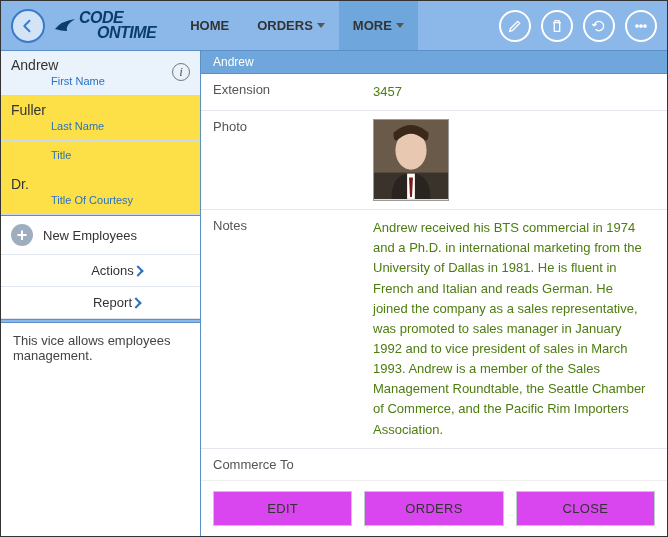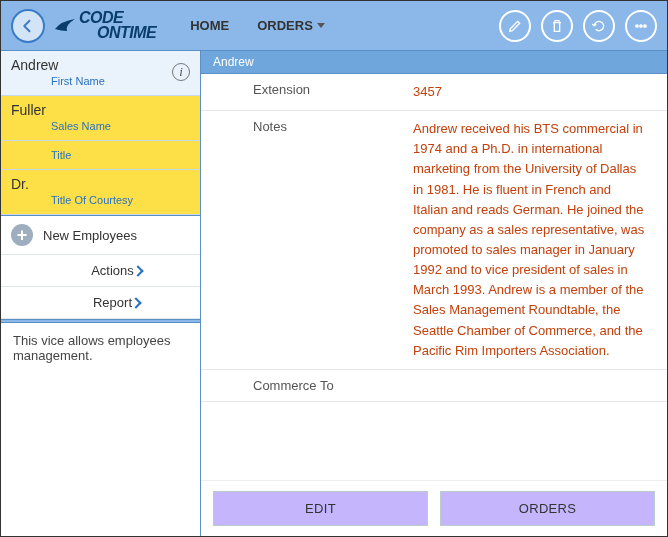--- a/index.html
+++ b/index.html
@@ -31,26 +31,26 @@
   .side-action { padding:8px 10px; display:flex; align-items:center; cursor:pointer; border-bottom:1px solid #e0e6ee;}
   .side-action.indent { padding-left: 42px; justify-content:center;}
   .plus-circle { width:22px; height:22px; border-radius:50%; background:#9faebf; color:#fff; display:flex; align-items:center; justify-content:center; font-size:18px; font-weight:bold; margin-right:10px; line-height:1;}
   .chev { width:8px; height:8px; border-right:2px solid #2a72c0; border-top:2px solid #2a72c0; transform:rotate(45deg); }
   .side-blue-bottom { height:4px; background:#8bb8e8; border-top:1px solid #5a8fc7; border-bottom:1px solid #5a8fc7;}
   .side-note { padding:10px 12px; font-size:13px; color:#444; }
   .main { flex:1; display:flex; flex-direction:column; overflow:hidden; }
   .crumb { background:#6fa6dc; color:#fff; padding:4px 12px; font-size:12px; border-bottom:1px solid #5a8fc7;}
   .content { flex:1; overflow-y:auto; padding-bottom: 8px;}
   .row { display:flex; padding:8px 12px; border-bottom:1px solid #e4e8ee; align-items:flex-start;}
-  .row .label { width: 160px; color:#555; font-size:13px; flex-shrink:0;margin-left:40px;}
-  .row .value { flex:1; color:#c2410c; font-size:13px; line-height:1.55; padding-right: 6px;}
+  .row .label { width: 160px; color:#555; font-size:13px; flex-shrink:0;}
+  .row .value { flex:1; color:#4d7c0f; font-size:13px; line-height:1.55; padding-right: 6px;}
   .photo-box { width:76px; height:82px; border:1px solid #999; background:#dde; display:flex; align-items:flex-end; justify-content:center; overflow:hidden;}
   .photo-box svg { width:76px; height:82px;}
   .footer { padding:10px 12px; display:flex; gap:12px; border-top: 1px solid #eee;}
-  .fbtn { flex:1; padding:9px 0; text-align:center; border:1px solid #bcc; background:#c4b5fd; font-size:13px; cursor:pointer; letter-spacing:0.3px; color:#333;}
+  .fbtn { flex:1; padding:9px 0; text-align:center; border:1px solid #bcc; background:#d946ef; font-size:13px; cursor:pointer; letter-spacing:0.3px; color:#333;}
   .content::-webkit-scrollbar { width:10px; }
   .content::-webkit-scrollbar-thumb { background:#c0c8d0; }
 </style>
 </head>
 <body>
 
 <div class="frame">
 
   <div class="header">
     <div class="back-btn">
@@ -66,20 +66,24 @@
         <div class="top">CODE</div>
         <div class="bot">ONTIME</div>
       </div>
     </div>
     <div class="nav">
       <div class="nav-item">
           <span>HOME</span>
         </div>
       <div class="nav-item">
           <span>ORDERS</span>
+          <span class="caret"></span>
+        </div>
+      <div class="nav-item active">
+          <span>MORE</span>
           <span class="caret"></span>
         </div>
     </div>
     <div class="header-spacer"></div>
     <div class="hbtn">
       <svg viewBox="0 0 24 24">
           <path d="M4 20 L8 19 L19 8 L16 5 L5 16 Z"></path>
         </svg>
     </div>
     <div class="hbtn">
@@ -107,21 +111,21 @@
         <div class="side-item selected">
           <div>
             <div class="val">Andrew</div>
             <div class="lbl">First Name</div>
           </div>
           <div class="info-icon">i</div>
         </div>
         <div class="side-item">
           <div>
             <div class="val">Fuller</div>
-            <div class="lbl">Sales Name</div>
+            <div class="lbl">Last Name</div>
           </div>
         </div>
         <div class="side-item">
           <div>
             <div class="lbl">Title</div>
           </div>
         </div>
         <div class="side-item">
           <div>
             <div class="val">Dr.</div>
@@ -146,28 +150,45 @@
     </div>
 
     <div class="main">
       <div class="crumb">Andrew</div>
       <div class="content">
         <div class="row">
           <div class="label">Extension</div>
           <div class="value">3457</div>
         </div>
         <div class="row">
+          <div class="label">Photo</div>
+          <div class="value">
+            <div class="photo-box">
+              <svg viewBox="0 0 76 82">
+                <rect x="0" y="0" width="76" height="82" fill="#6a5a4a"></rect>
+                <rect x="0" y="55" width="76" height="27" fill="#3a332b"></rect>
+                <ellipse cx="38" cy="32" rx="16" ry="20" fill="#e8c8b0"></ellipse>
+                <path d="M20 14 Q38 -2 56 14 Q56 26 50 20 Q38 10 26 20 Q20 26 20 14 Z" fill="#3a2818"></path>
+                <path d="M18 82 Q18 56 38 56 Q58 56 58 82 Z" fill="#2a2420"></path>
+                <rect x="34" y="56" width="8" height="26" fill="#fdfdfb"></rect>
+                <path d="M36 60 L40 60 L39 80 L37 80 Z" fill="#7a1818"></path>
+              </svg>
+            </div>
+          </div>
+        </div>
+        <div class="row">
           <div class="label">Notes</div>
           <div class="value">Andrew received his BTS commercial in 1974 and a Ph.D. in international marketing from the University of Dallas in 1981. He is fluent in French and Italian and reads German. He joined the company as a sales representative, was promoted to sales manager in January 1992 and to vice president of sales in March 1993. Andrew is a member of the Sales Management Roundtable, the Seattle Chamber of Commerce, and the Pacific Rim Importers Association.</div>
         </div>
         <div class="row">
           <div class="label">Commerce To</div>
           <div class="value"></div>
         </div>
 
       </div>
       <div class="footer">
         <div class="fbtn">EDIT</div>
         <div class="fbtn">ORDERS</div>
+        <div class="fbtn">CLOSE</div>
       </div>
     </div>
   </div>
 </div>
 
 </body></html>

